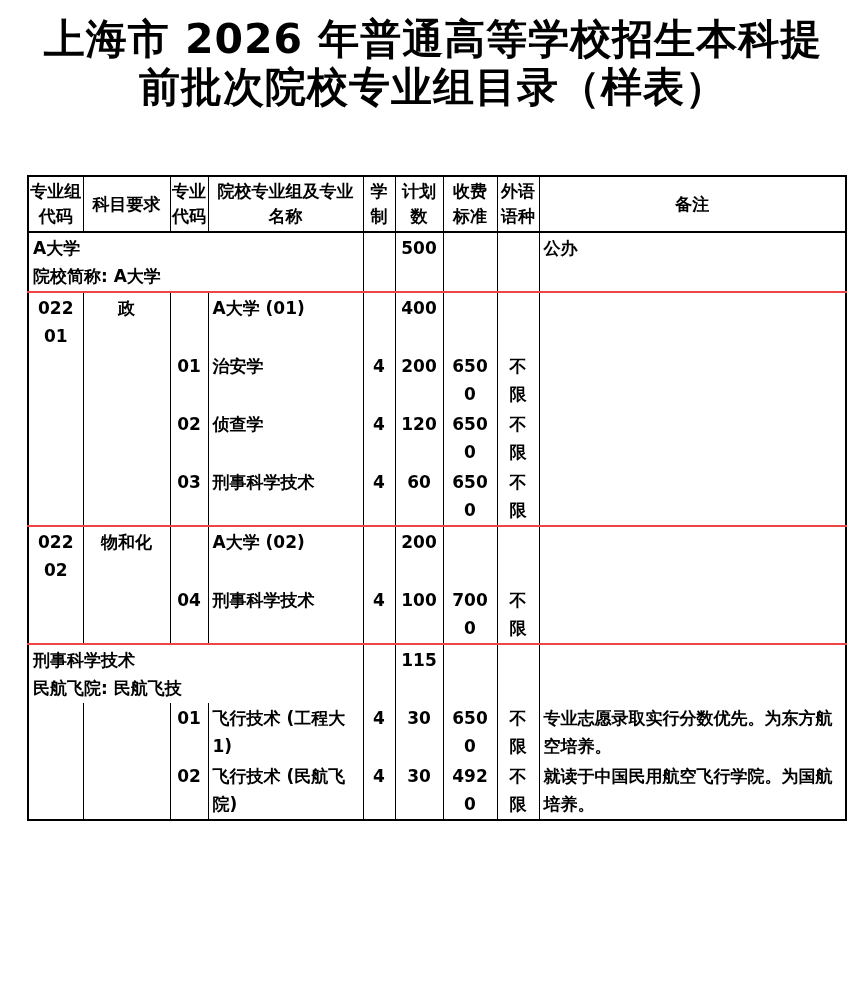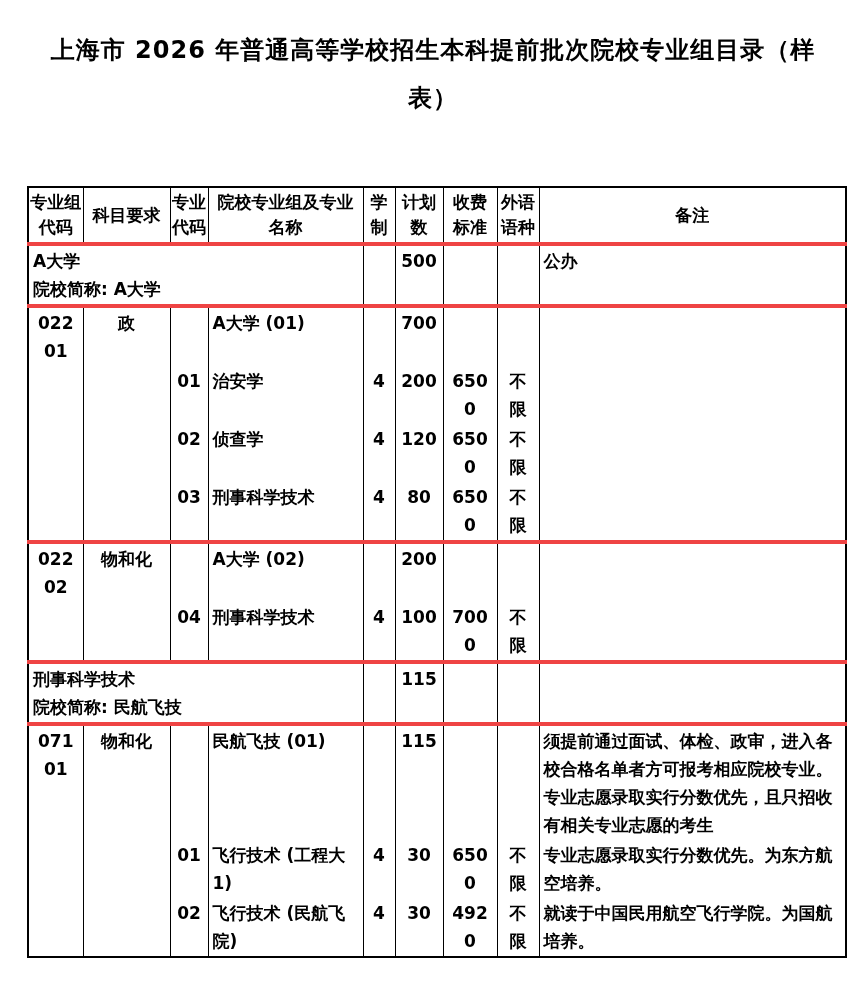--- a/index.html
+++ b/index.html
@@ -14,25 +14,25 @@
     font-weight: 700;
   }
   .page {
     width: 866px;
     height: 993px;
     background: #ffffff;
     box-sizing: border-box;
     overflow: hidden;
   }
   .doc-title {
-    padding-top: 26px;
+    padding-top: 15px;
     margin: 0 auto;
     width: 780px;
     text-align: center;
-    font-size: 24px;
+    font-size: 41px;
     line-height: 48px;
     letter-spacing: 1px;
     font-weight: 700;
     color: #000000;
   }
   table.catalog {
     border-collapse: collapse;
     table-layout: fixed;
     width: 818px;
     margin: 64px 0 0 27px;
@@ -59,21 +59,21 @@
     border-bottom: 2px solid #000000;
   }
   table.catalog td {
     font-size: 17px;
     line-height: 28px;
     vertical-align: top;
     padding: 1px 4px;
     border-top: none;
     border-bottom: none;
   }
-  tr.sec td { border-top: 4px solid #ef4444; }
+  tr.sec td { border-top: 2px solid #ef4444; }
   td.num { text-align: center; padding: 1px 1px; }
   td.tl  { text-align: left; }
 </style>
 </head>
 <body>
 
 <div class="page">
 
   <div class="doc-title">上海市 2026 年普通高等学校招生本科提前批次院校专业组目录（样表）</div>
 
@@ -122,21 +122,21 @@
         <td class="num"></td>
         <td class="tl">公办</td>
       </tr>
 
       <tr class="sec">
         <td class="num">02201</td>
         <td class="num">政</td>
         <td class="num"></td>
         <td class="tl">A大学 (01)</td>
         <td class="num"></td>
-        <td class="num">700</td>
+        <td class="num">400</td>
         <td class="num"></td>
         <td class="num"></td>
         <td class="tl"></td>
       </tr>
 
       <tr>
         <td></td>
         <td></td>
         <td class="num">01</td>
         <td class="tl">治安学</td>
@@ -158,21 +158,21 @@
         <td class="num">不限</td>
         <td class="tl"></td>
       </tr>
 
       <tr>
         <td></td>
         <td></td>
         <td class="num">03</td>
         <td class="tl">刑事科学技术</td>
         <td class="num">4</td>
-        <td class="num">80</td>
+        <td class="num">60</td>
         <td class="num">6500</td>
         <td class="num">不限</td>
         <td class="tl"></td>
       </tr>
 
       <tr class="sec">
         <td class="num">02202</td>
         <td class="num">物和化</td>
         <td class="num"></td>
         <td class="tl">A大学 (02)</td>
@@ -192,40 +192,29 @@
         <td class="num">100</td>
         <td class="num">7000</td>
         <td class="num">不限</td>
         <td class="tl"></td>
       </tr>
 
 
       <tr class="sec">
         <td class="tl" colspan="4">
           <div>刑事科学技术</div>
-          <div>院校简称: 民航飞技</div>
+          <div>民航飞院: 民航飞技</div>
         </td>
         <td class="num"></td>
         <td class="num">115</td>
         <td class="num"></td>
         <td class="num"></td>
         <td class="tl"></td>
       </tr>
 
-      <tr class="sec">
-        <td class="num">07101</td>
-        <td class="num">物和化</td>
-        <td class="num"></td>
-        <td class="tl">民航飞技 (01)</td>
-        <td class="num"></td>
-        <td class="num">115</td>
-        <td class="num"></td>
-        <td class="num"></td>
-        <td class="tl">须提前通过面试、体检、政审，进入各校合格名单者方可报考相应院校专业。专业志愿录取实行分数优先，且只招收有相关专业志愿的考生</td>
-      </tr>
 
       <tr>
         <td></td>
         <td></td>
         <td class="num">01</td>
         <td class="tl">飞行技术 (工程大1)</td>
         <td class="num">4</td>
         <td class="num">30</td>
         <td class="num">6500</td>
         <td class="num">不限</td>

